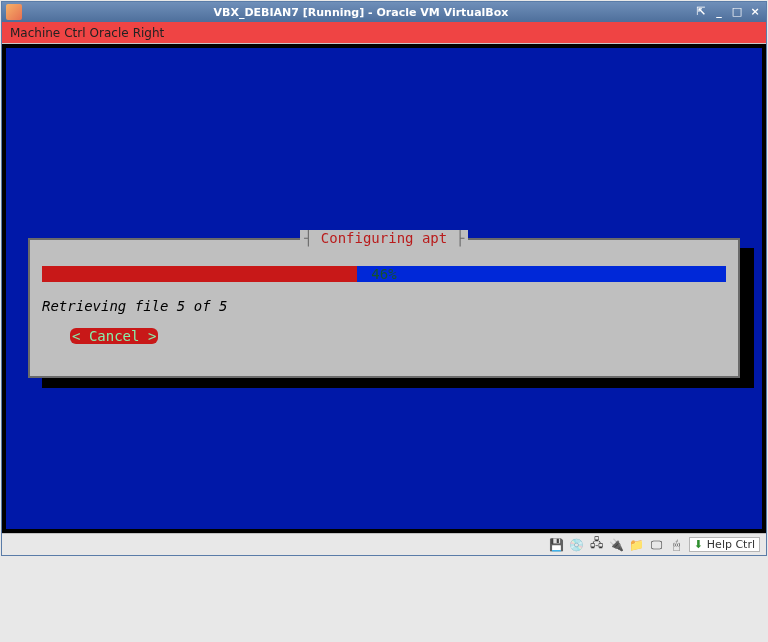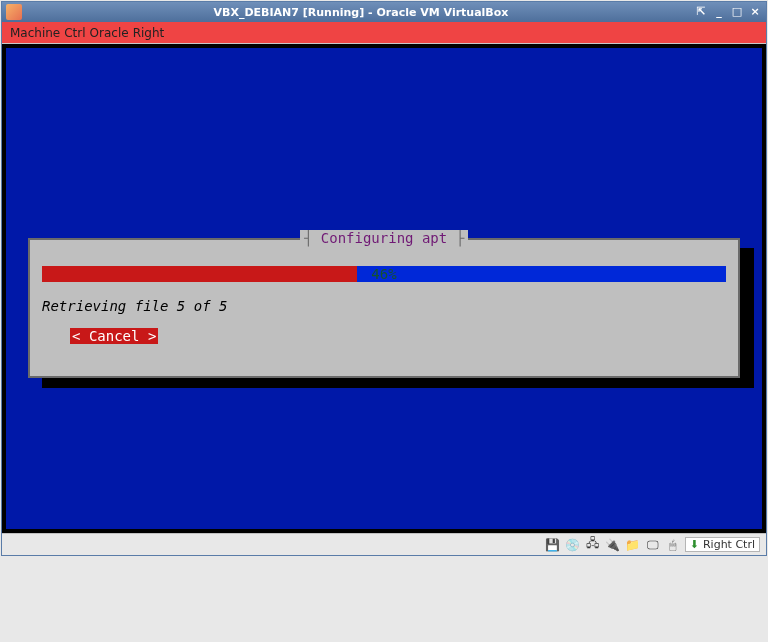--- a/index.html
+++ b/index.html
@@ -113,21 +113,21 @@
     position: absolute;
     top: -10px;
     left: 0;
     width: 100%;
     text-align: center;
   }
   .dialog-title {
     display: inline-block;
     background: #bfbfbf;
     padding: 0 4px;
-    color: #701a75;
+    color: #b91c1c;
   }
   
   .dialog-title::before { content: "┤ "; color: #6a6a6a; }
   .dialog-title::after  { content: " ├"; color: #6a6a6a; }
 
   .progress-track {
     position: absolute;
     left: 12px; right: 12px;
     top: 26px;
     height: 16px;
@@ -153,22 +153,23 @@
     top: 58px;
     color: #000;
     font-style: italic;
   }
 
   .cancel-btn {
     position: absolute;
     left: 40px;
     top: 88px;
     background: #c81818;
-    color: #ffffff;
+    color: #86efac;
     padding: 0 2px;
+    border-radius: 6px;
   }
   .cancel-btn::before { content: "<"; }
   .cancel-btn::after  { content: ">"; }
 
   
   .statusbar {
     height: 22px;
     background: #e8e8e8;
     border-top: 1px solid #c0c0c0;
     display: flex;
@@ -247,17 +248,17 @@
   <div class="statusbar">
     <span class="sicon">💾</span>
     <span class="sicon">💿</span>
     <span class="sicon">🖧</span>
     <span class="sicon">🔌</span>
     <span class="sicon">📁</span>
     <span class="sicon">🖵</span>
     <span class="sicon">🖱</span>
     <span class="hostkey">
       <span class="arrow">⬇</span>
-      <span>Right Ctrl</span>
+      <span>Help Ctrl</span>
     </span>
   </div>
 
 </div>
 
 </body></html>

